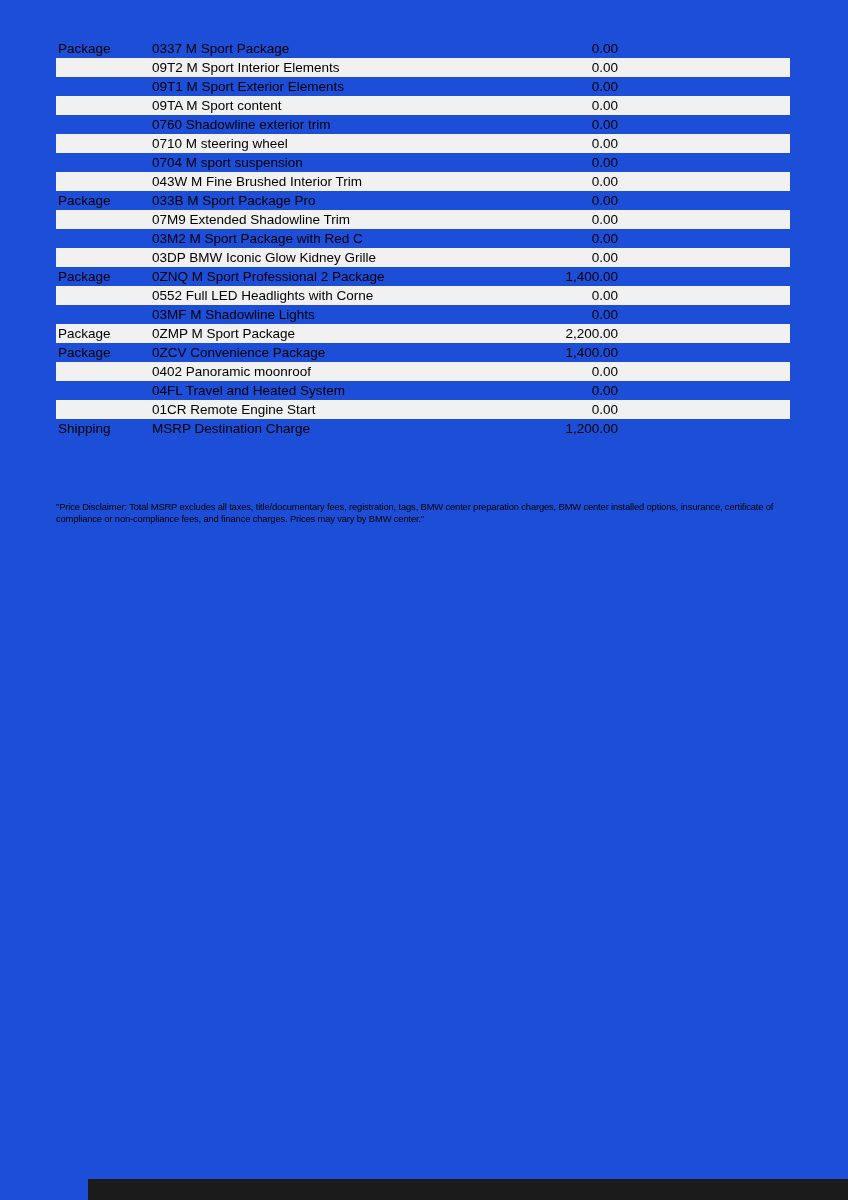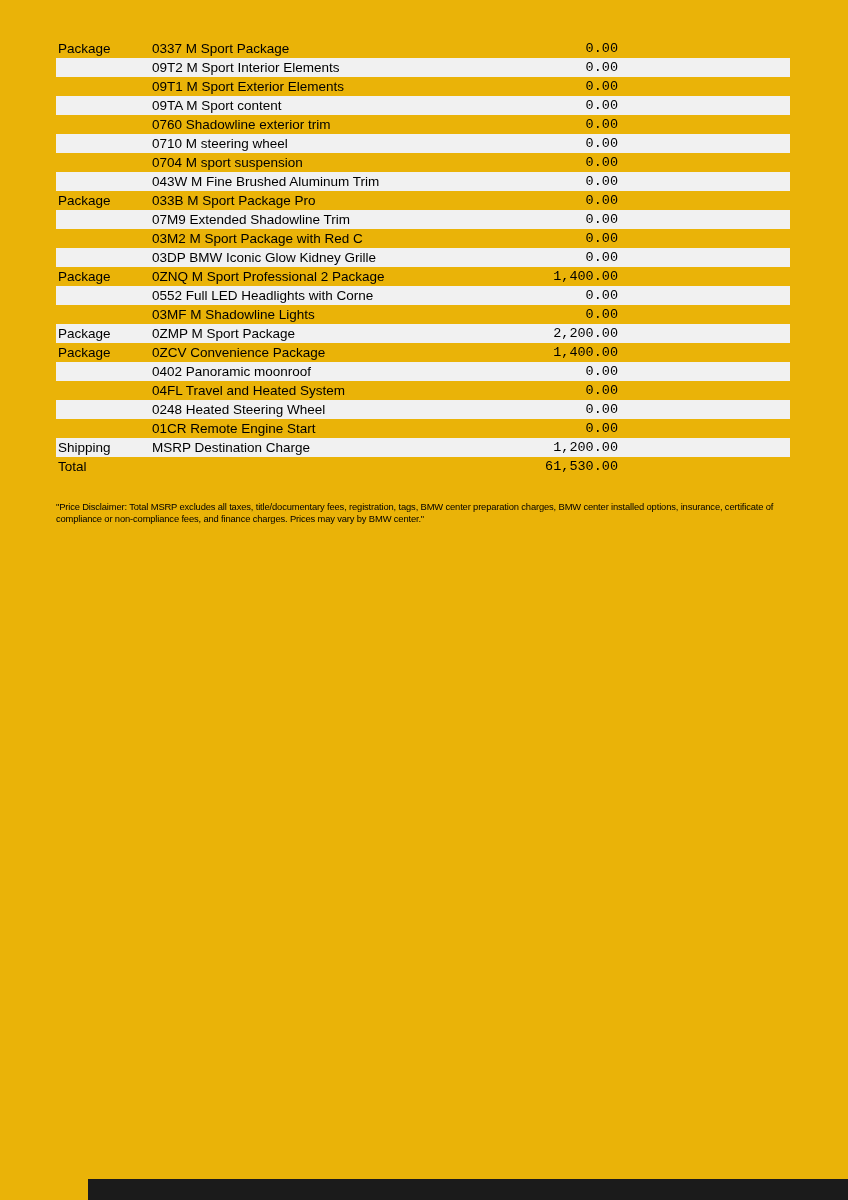--- a/index.html
+++ b/index.html
@@ -11,21 +11,21 @@
     width: 848px;
     height: 1200px;
     position: relative;
     font-family: "Liberation Sans", sans-serif;
     color: #000000;
     overflow: hidden;
   }
   .page {
     position: absolute;
     inset: 0;
-    background: #eab308;
+    background: #1d4ed8;
   }
   .table-wrap {
     position: absolute;
     top: 39px;
     left: 56px;
     width: 734px;
   }
   table.pricing {
     border-collapse: collapse;
     width: 100%;
@@ -38,21 +38,21 @@
     padding: 0 2px;
     vertical-align: middle;
     white-space: nowrap;
     overflow: hidden;
   }
   table.pricing tr:nth-child(even) {
     background: #f1f1f1;
   }
   td.cat   { width: 90px; padding-left: 6px; }
   td.desc  { width: 362px; }
-  td.price { width: 100px; text-align: right; font-family: Liberation Mono, monospace; }
+  td.price { width: 100px; text-align: right; }
   td.fill  { width: auto; }
   .disclaimer {
     position: absolute;
     top: 501px;
     left: 56px;
     width: 734px;
     font-size: 9.4px;
     line-height: 11.6px;
     letter-spacing: -0.15px;
     color: #000000;
@@ -111,21 +111,21 @@
     <td class="fill"></td>
   </tr>
           <tr>
     <td class="cat"></td>
     <td class="desc">0704 M sport suspension</td>
     <td class="price">0.00</td>
     <td class="fill"></td>
   </tr>
           <tr>
     <td class="cat"></td>
-    <td class="desc">043W M Fine Brushed Aluminum Trim</td>
+    <td class="desc">043W M Fine Brushed Interior Trim</td>
     <td class="price">0.00</td>
     <td class="fill"></td>
   </tr>
           <tr>
     <td class="cat">Package</td>
     <td class="desc">033B M Sport Package Pro</td>
     <td class="price">0.00</td>
     <td class="fill"></td>
   </tr>
           <tr>
@@ -178,47 +178,35 @@
   </tr>
           <tr>
     <td class="cat"></td>
     <td class="desc">0402 Panoramic moonroof</td>
     <td class="price">0.00</td>
     <td class="fill"></td>
   </tr>
           <tr>
     <td class="cat"></td>
     <td class="desc">04FL Travel and Heated System</td>
-    <td class="price">0.00</td>
-    <td class="fill"></td>
-  </tr>
-          <tr>
-    <td class="cat"></td>
-    <td class="desc">0248 Heated Steering Wheel</td>
     <td class="price">0.00</td>
     <td class="fill"></td>
   </tr>
           <tr>
     <td class="cat"></td>
     <td class="desc">01CR Remote Engine Start</td>
     <td class="price">0.00</td>
     <td class="fill"></td>
   </tr>
           <tr>
     <td class="cat">Shipping</td>
     <td class="desc">MSRP Destination Charge</td>
     <td class="price">1,200.00</td>
     <td class="fill"></td>
   </tr>
-          <tr>
-    <td class="cat">Total</td>
-    <td class="desc"></td>
-    <td class="price">61,530.00</td>
-    <td class="fill"></td>
-  </tr>
         </tbody>
     </table>
   </div>
 
   <div class="disclaimer">"Price Disclaimer: Total MSRP excludes all taxes, title/documentary fees, registration, tags, BMW center preparation charges, BMW center installed options, insurance, certificate of compliance or non-compliance fees, and finance charges. Prices may vary by BMW center."</div>
 
   <div class="footer-bar"></div>
 
 </div>
 

